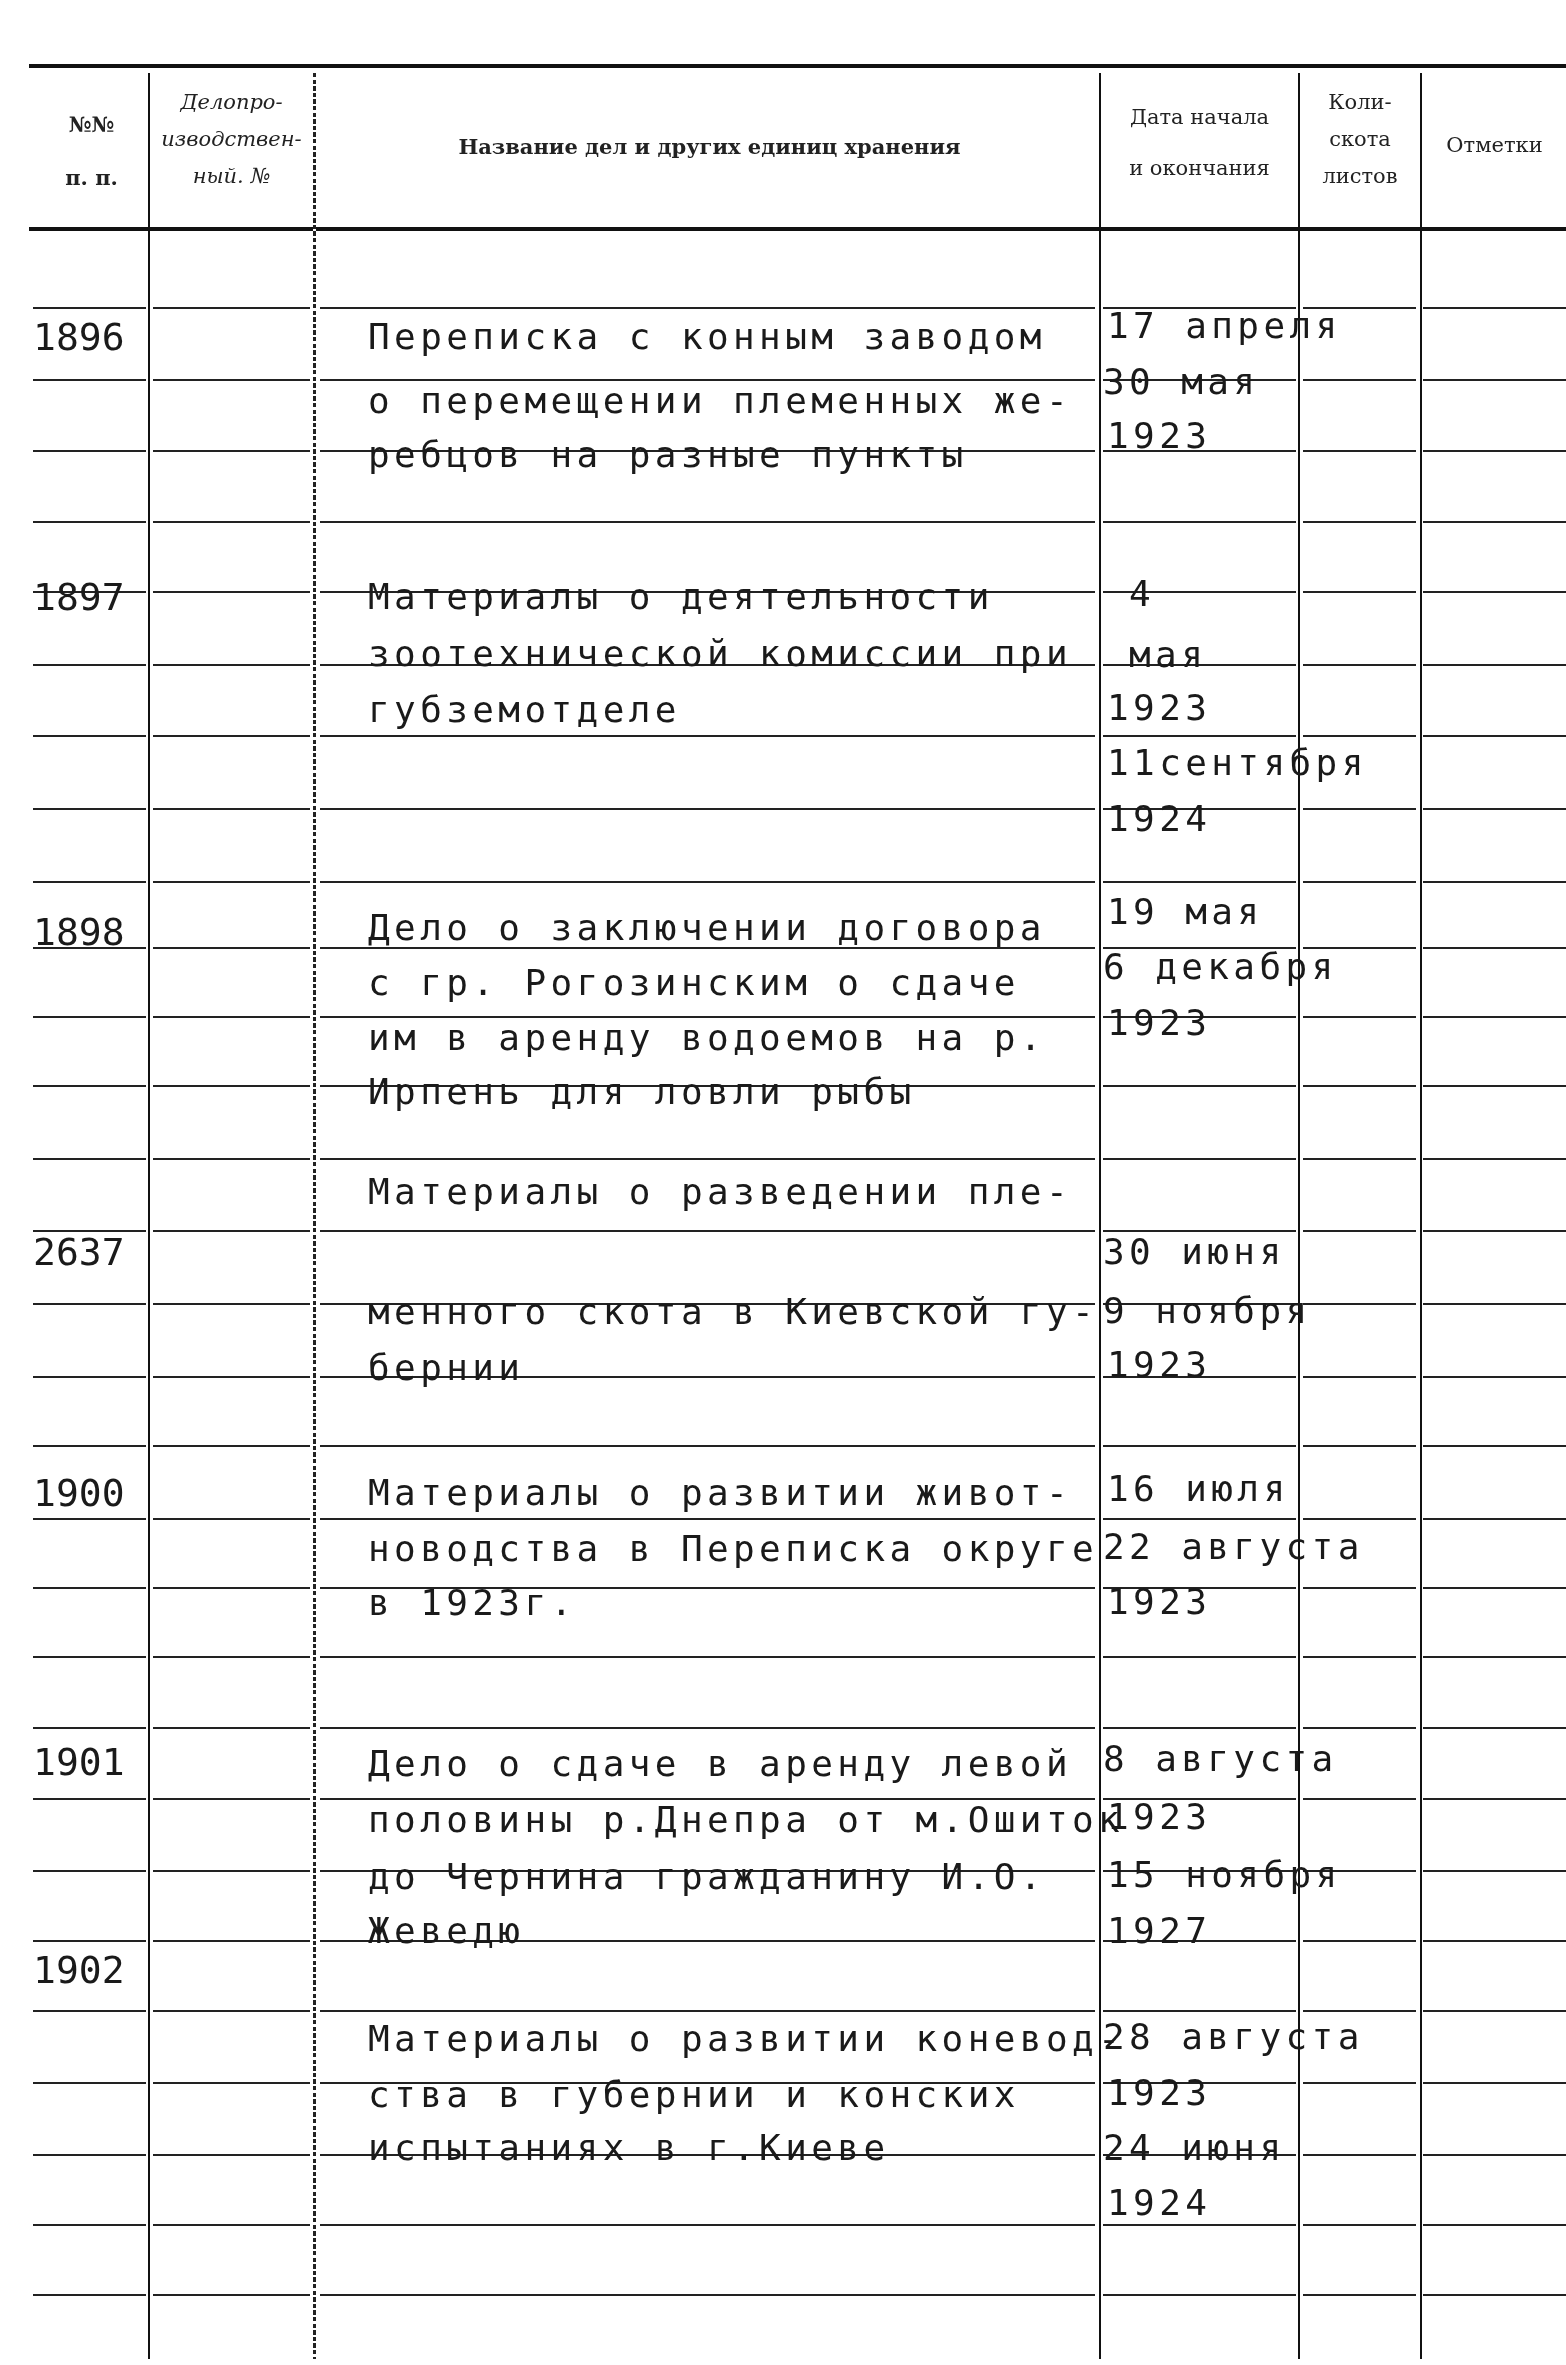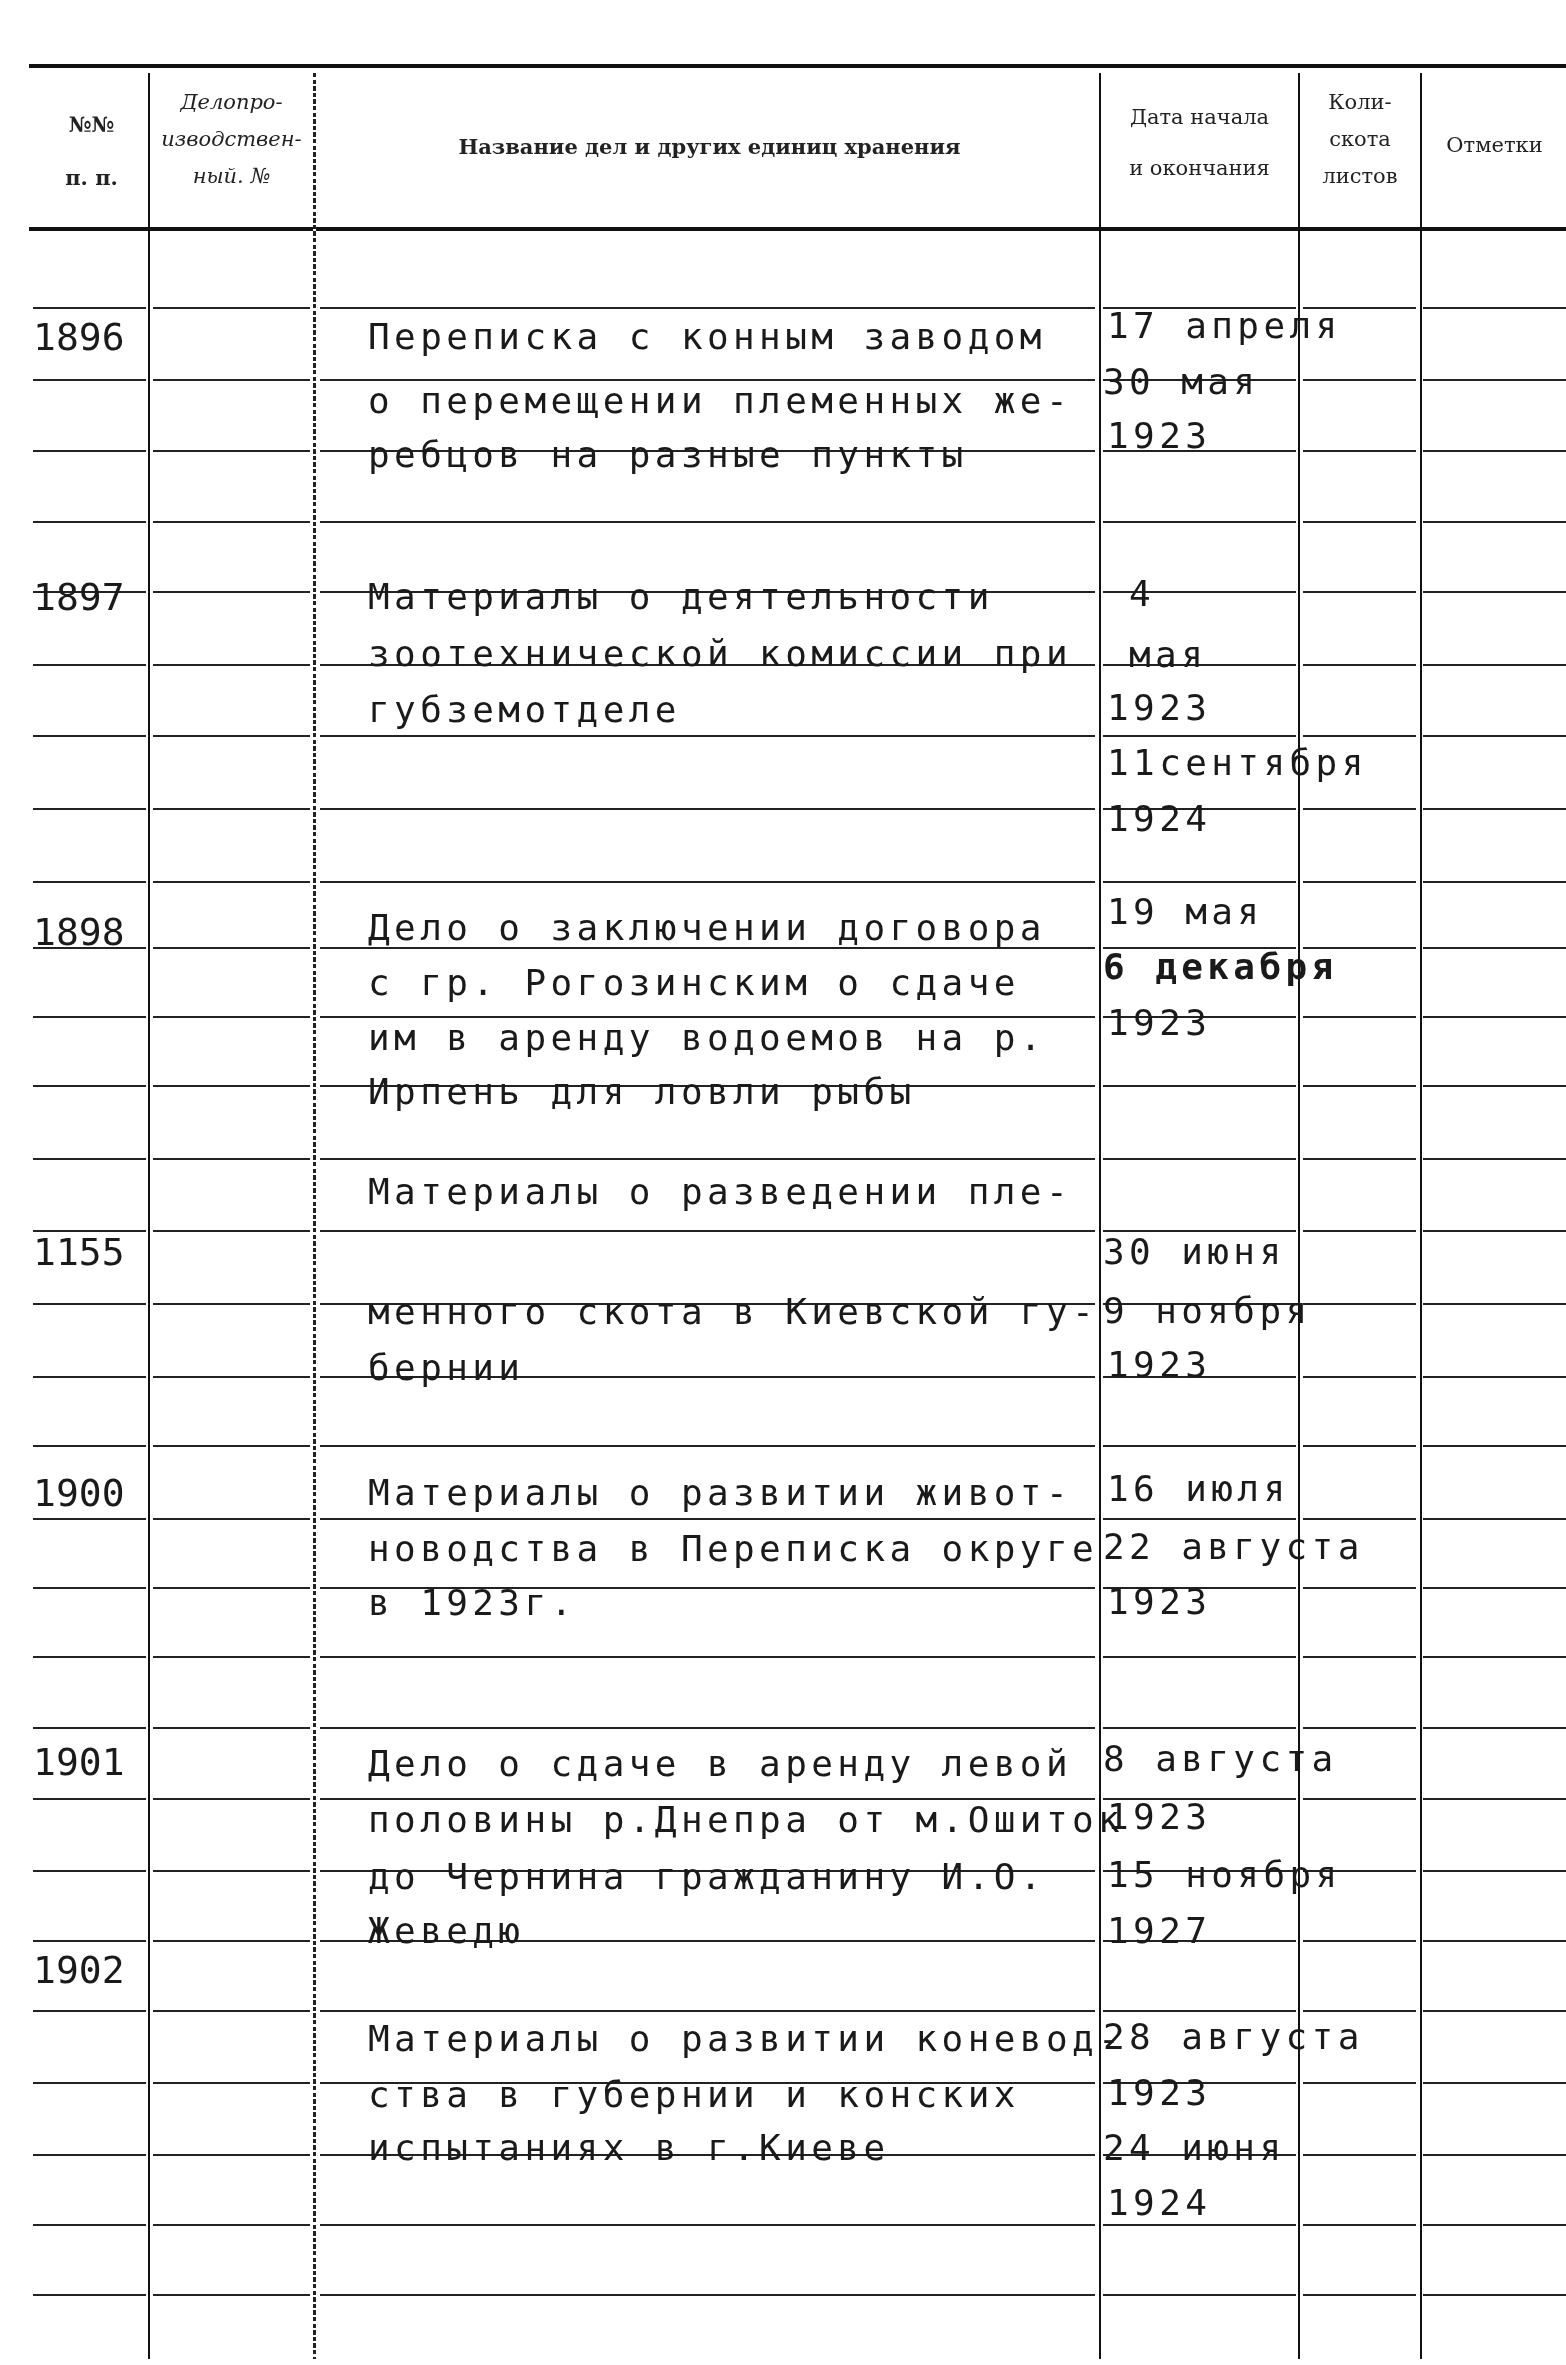--- a/index.html
+++ b/index.html
@@ -250,26 +250,26 @@
     <div class="txt" style="left:1107px; top:797px;">1924</div>
   </div>
 
   <div>
     <div class="num" style="left:33px; top:910px;">1898</div>
     <div class="txt" style="left:368px; top:906px;">Дело о заключении договора</div>
     <div class="txt" style="left:368px; top:961px;">с гр. Рогозинским о сдаче</div>
     <div class="txt" style="left:368px; top:1016px;">им в аренду водоемов на р.</div>
     <div class="txt" style="left:368px; top:1070px;">Ирпень для ловли рыбы</div>
     <div class="txt" style="left:1107px; top:890px;">19 мая</div>
-    <div class="txt" style="left:1103px; top:945px;font-weight:bold;">6 декабря</div>
+    <div class="txt" style="left:1103px; top:945px;">6 декабря</div>
     <div class="txt" style="left:1107px; top:1001px;">1923</div>
   </div>
 
   <div>
-    <div class="num" style="left:33px; top:1230px;">1155</div>
+    <div class="num" style="left:33px; top:1230px;">2637</div>
     <div class="txt" style="left:368px; top:1170px;">Материалы о разведении пле-</div>
     <div class="txt" style="left:368px; top:1290px;">менного скота в Киевской гу-</div>
     <div class="txt" style="left:368px; top:1346px;">бернии</div>
     <div class="txt" style="left:1103px; top:1230px;">30 июня</div>
     <div class="txt" style="left:1103px; top:1289px;">9 ноября</div>
     <div class="txt" style="left:1107px; top:1343px;">1923</div>
   </div>
 
   <div>
     <div class="num" style="left:33px; top:1471px;">1900</div>

